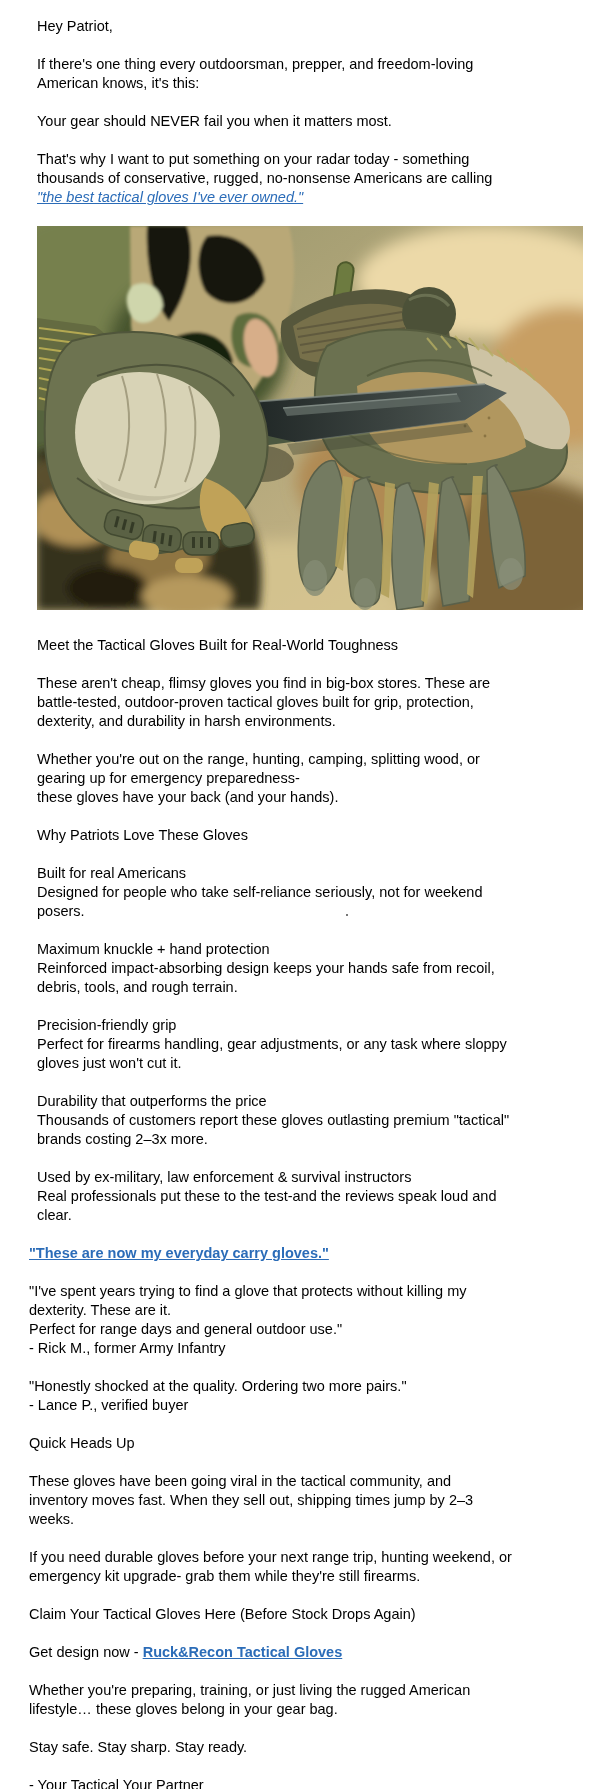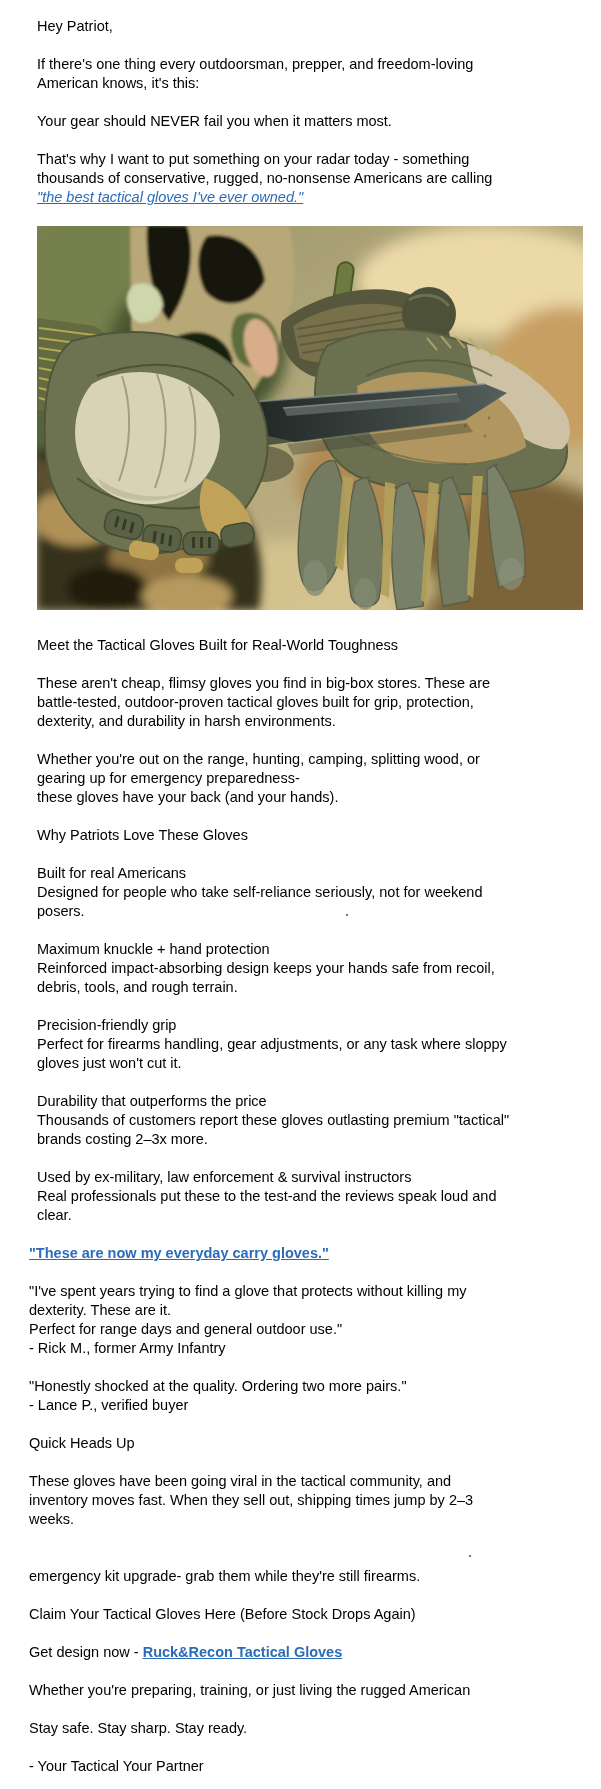--- a/index.html
+++ b/index.html
@@ -281,32 +281,33 @@
 
       <p class="b">Quick Heads Up</p>
 
       <p>
         <span>These gloves have been going viral in the tactical community, and</span><br>
         <span>inventory moves fast. When they sell out, shipping times jump by 2–3</span><br>
         <span>weeks.</span>
       </p>
 
       <p>
-        <br>
+        <span>If you need durable gloves before your next range trip, hunting weekend, or</span><br>
         <span>emergency kit upgrade- </span><strong>grab them while they're still firearms.</strong>
       </p>
 
       <p class="b">Claim Your Tactical Gloves Here (Before Stock Drops Again)</p>
 
       <p>
         <strong>Get design now - </strong><a class="link b" href="#">Ruck&amp;Recon Tactical Gloves</a>
       </p>
 
       <p>
         <span>Whether you're preparing, training, or just living the rugged American</span><br>
+        <span>lifestyle… these gloves belong in your gear bag.</span>
       </p>
 
       <p>Stay safe. Stay sharp. Stay ready.</p>
 
       <p>
         <span>- </span><strong>Your Tactical Your Partner</strong>
       </p>
     </div>
   </div>
 

